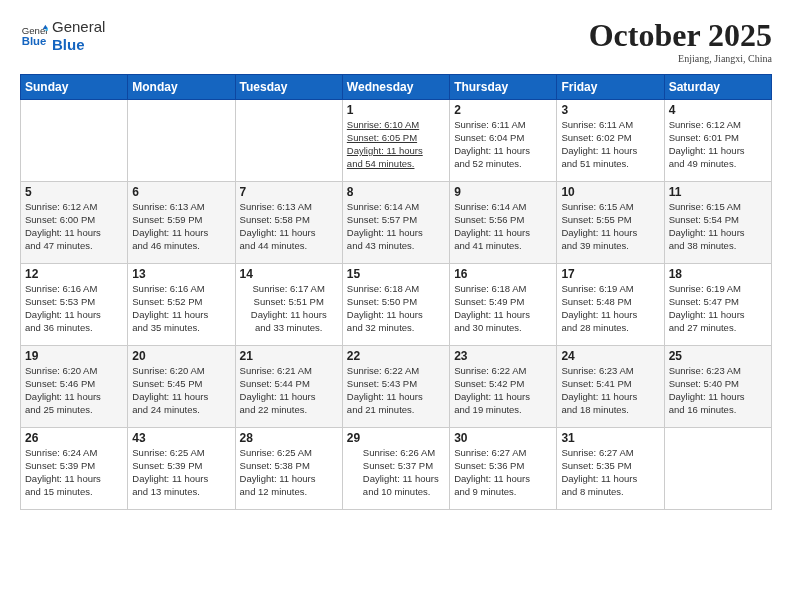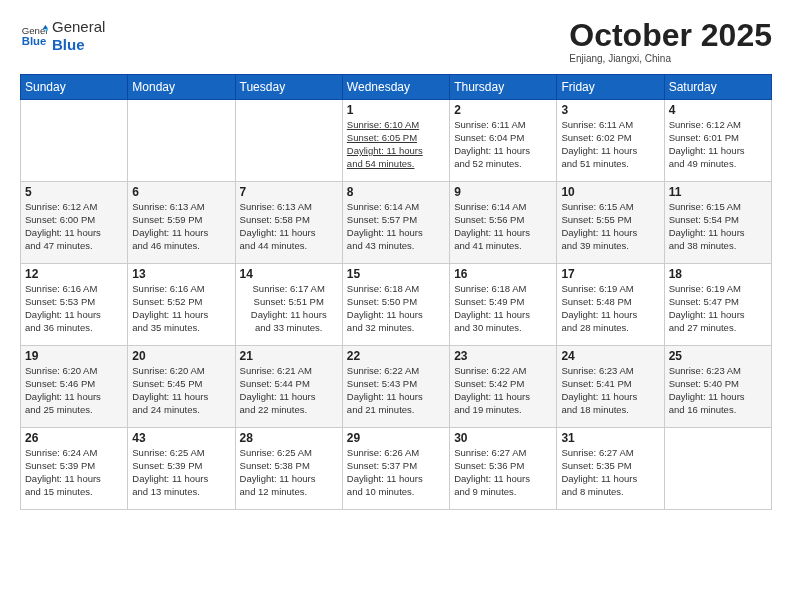--- a/index.html
+++ b/index.html
@@ -29,41 +29,41 @@
     .logo-text {
       font-size: 15px;
       line-height: 1.2;
     }
     .logo-general { color: #333; font-weight: normal; }
     .logo-blue { color: #1565c0; font-weight: bold; }
     .logo-icon {
       width: 28px;
       height: 28px;
     }
-    .title-block { text-align: left; }
+    .title-block { text-align: right; font-family: Liberation Serif, serif; }
     .month-title {
       font-size: 32px;
       font-weight: bold;
       color: #222;
       line-height: 1.1;
     }
     .location {
       font-size: 10px;
       color: #444;
     }
     .calendar {
       width: 100%;
       border-collapse: collapse;
       table-layout: fixed;
     }
     .calendar thead th {
       background-color: #1565c0;
       color: #fff;
       font-size: 12px;
-      font-weight: normal;
+      font-weight: bold;
       padding: 5px 4px;
       text-align: left;
       border: 1px solid #0d47a1;
     }
     .calendar tbody td {
       border: 1px solid #ccc;
       vertical-align: top;
       padding: 3px 4px;
       height: 82px;
       background: #fff;
@@ -325,21 +325,21 @@
           </td>
           <td>
             <div class="day-number">28</div>
             <div class="day-info" style="white-space: pre-line;">Sunrise: 6:25 AM
 Sunset: 5:38 PM
 Daylight: 11 hours
 and 12 minutes.</div>
           </td>
           <td>
             <div class="day-number">29</div>
-            <div class="day-info" style="white-space: pre-line;">Sunrise: 6:26 AM
+            <div class="day-info" style="white-space: pre-line; margin-left: 16px;">Sunrise: 6:26 AM
 Sunset: 5:37 PM
 Daylight: 11 hours
 and 10 minutes.</div>
           </td>
           <td>
             <div class="day-number">30</div>
             <div class="day-info" style="white-space: pre-line;">Sunrise: 6:27 AM
 Sunset: 5:36 PM
 Daylight: 11 hours
 and 9 minutes.</div>

